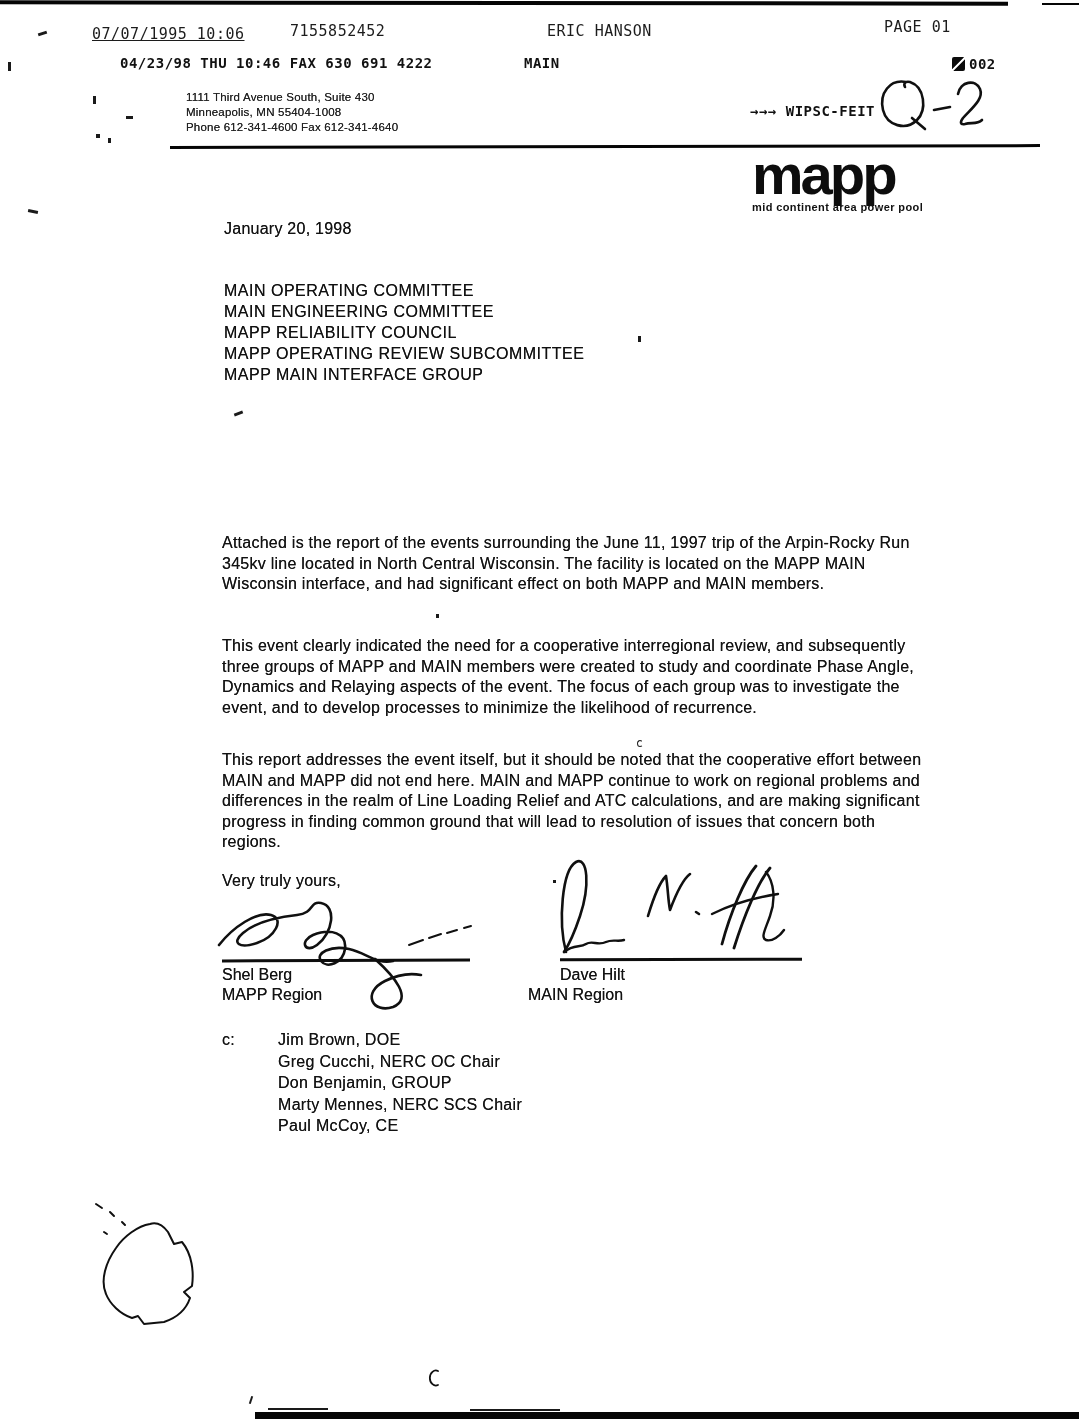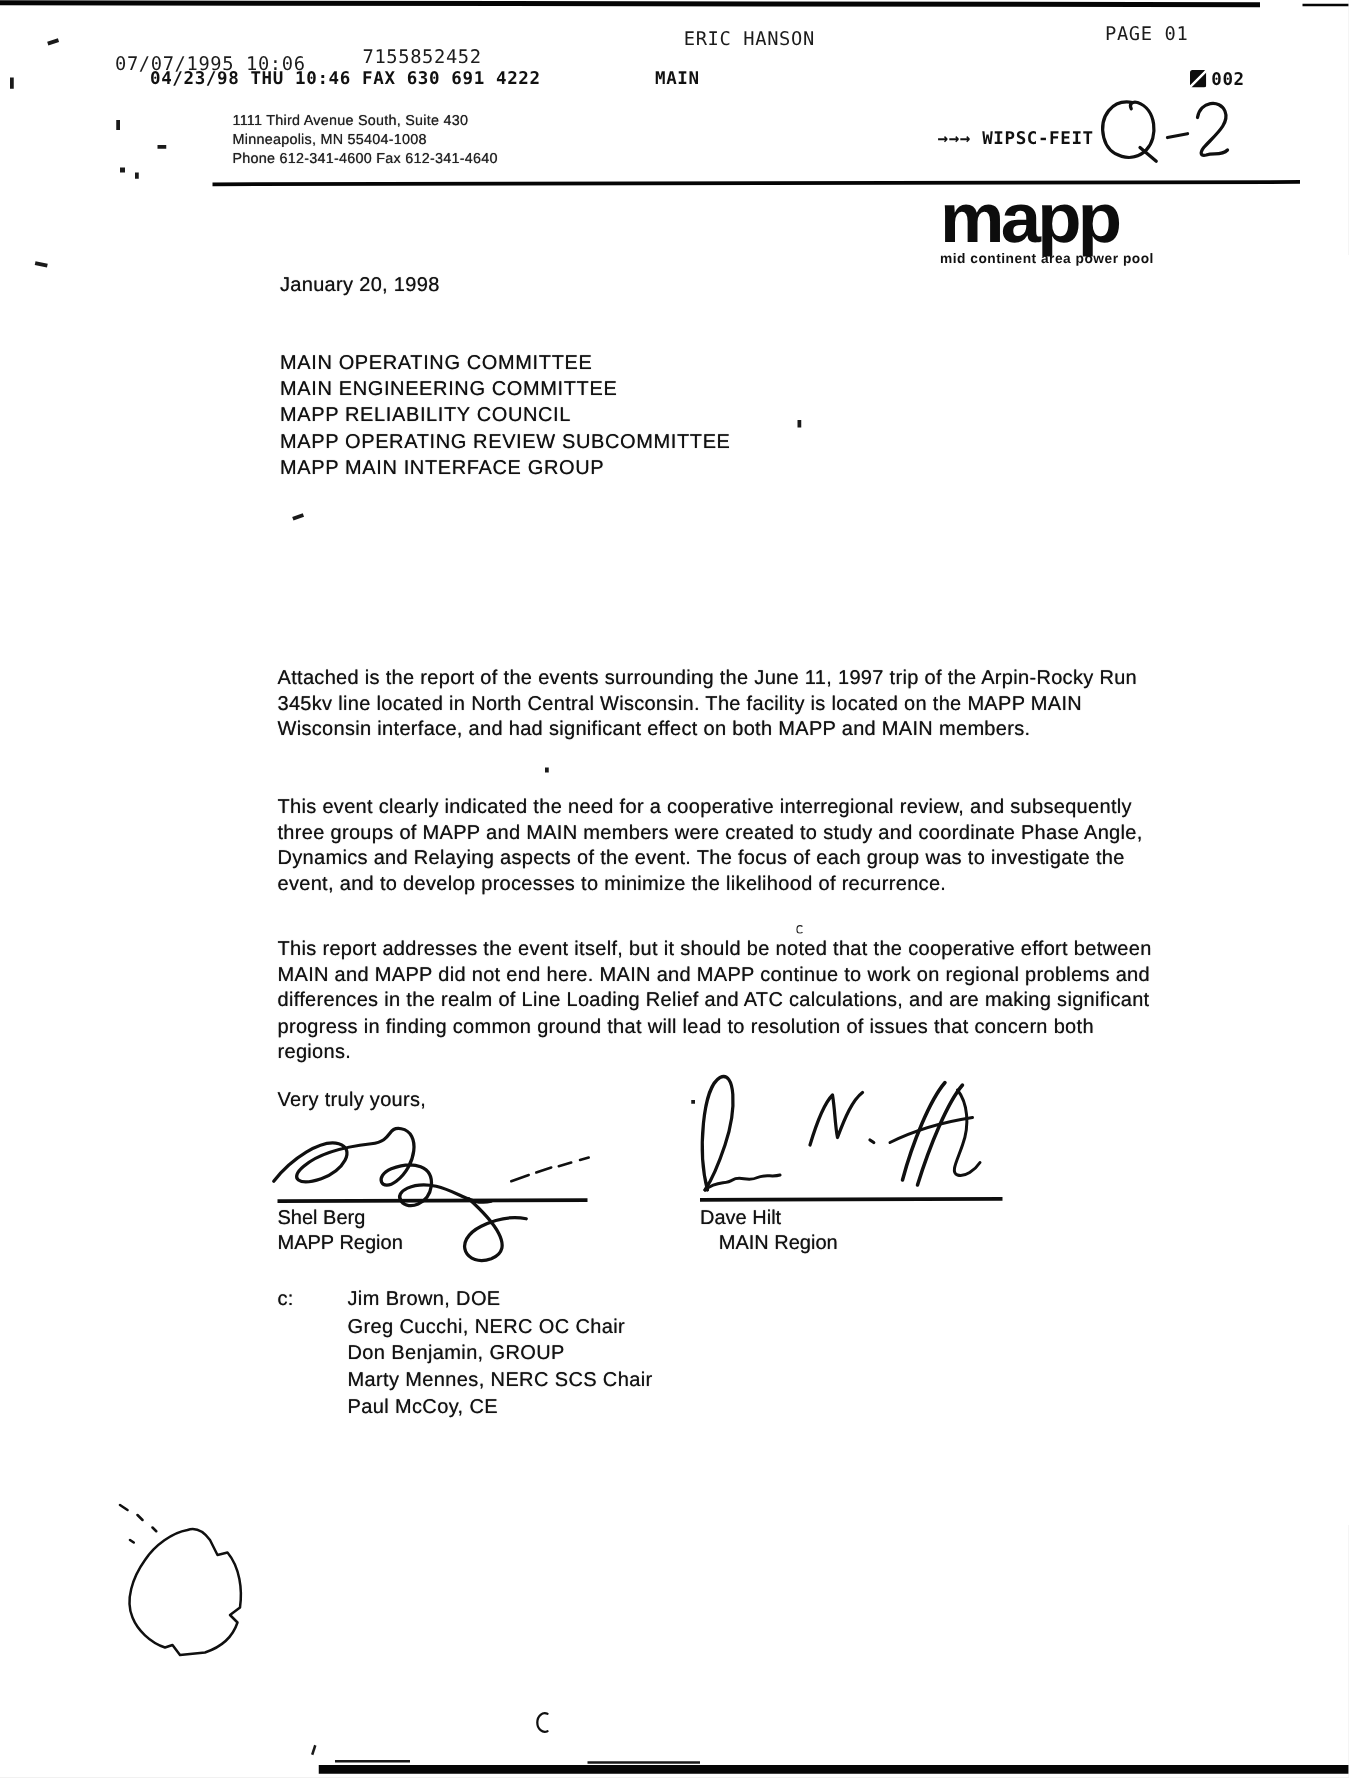--- a/index.html
+++ b/index.html
@@ -33,22 +33,22 @@
   }
 </style>
 </head>
 <body>
 
 <div id="page">
 
   <div class="abs bar" style="left:0;top:1px;width:1008px;height:4px;transform:rotate(0.08deg);"></div>
   <div class="abs bar" style="left:1042px;top:3px;width:37px;height:2px;"></div>
 
-  <div class="abs faxline1" style="left:92px;top:42px;">07/07/1995  10:06</div>
-  <div class="abs faxline1" style="left:290px;top:36px;">7155852452</div>
+  <div class="abs faxline1" style="left:92px;top:25px;text-decoration:underline;">07/07/1995  10:06</div>
+  <div class="abs faxline1" style="left:290px;top:22px;">7155852452</div>
   <div class="abs faxline1" style="left:547px;top:22px;">ERIC HANSON</div>
   <div class="abs faxline1" style="left:884px;top:18px;">PAGE  01</div>
 
   <div class="abs faxline2" style="left:120px;top:55px;">04/23/98  THU 10:46 FAX 630 691 4222</div>
   <div class="abs faxline2" style="left:524px;top:55px;">MAIN</div>
   <div class="abs faxline2" style="left:750px;top:55px;margin-top:48px;">→→→ WIPSC-FEIT</div>
   <div class="abs faxline2" style="left:952px;top:56px;">
     <span class="fax-icon"></span><span>002</span>
   </div>
 
@@ -101,21 +101,21 @@
     <path d="M16 100 C8 70, 12 18, 26 10 C38 4, 40 34, 30 64 C24 82, 18 94, 14 100" stroke-width="2.6"></path>
     <path d="M14 100 C24 92, 30 96, 36 92 C42 88, 48 94, 56 90 C62 87, 68 90, 74 88" stroke-width="2.4"></path>
     <path d="M98 64 C104 44, 110 30, 116 24 C118 36, 118 48, 120 58 C126 42, 132 28, 140 22" stroke-width="2.6"></path>
     <path d="M146 60 l3 2" stroke-width="2.6"></path>
     <path d="M172 92 C180 62, 194 28, 206 14 M184 96 C194 64, 208 30, 220 16" stroke-width="2.8"></path>
     <path d="M162 62 C182 52, 202 46, 228 42" stroke-width="2.4"></path>
     <path d="M216 20 C224 30, 226 48, 220 64 C216 76, 210 86, 216 88 C222 90, 230 84, 234 78" stroke-width="2.4"></path>
   </svg>
   <div class="abs sigline" style="left:560px;top:958px;width:242px;transform:rotate(-0.15deg);"></div>
   <div class="abs signame ink" style="left:560px;top:965px;">Dave Hilt</div>
-  <div class="abs signame ink" style="left:575px;top:985px;">MAIN Region</div>
+  <div class="abs signame ink" style="left:528px;top:985px;">MAIN Region</div>
 
   <div class="abs cc ink" style="left:222px;top:1029px;">c:</div>
   <div class="abs cc ink" style="left:278px;top:1029px;">
     <div>Jim Brown, DOE</div>
     <div>Greg Cucchi, NERC OC Chair</div>
     <div>Don Benjamin, GROUP</div>
     <div>Marty Mennes, NERC SCS Chair</div>
     <div>Paul McCoy, CE</div>
   </div>
 

